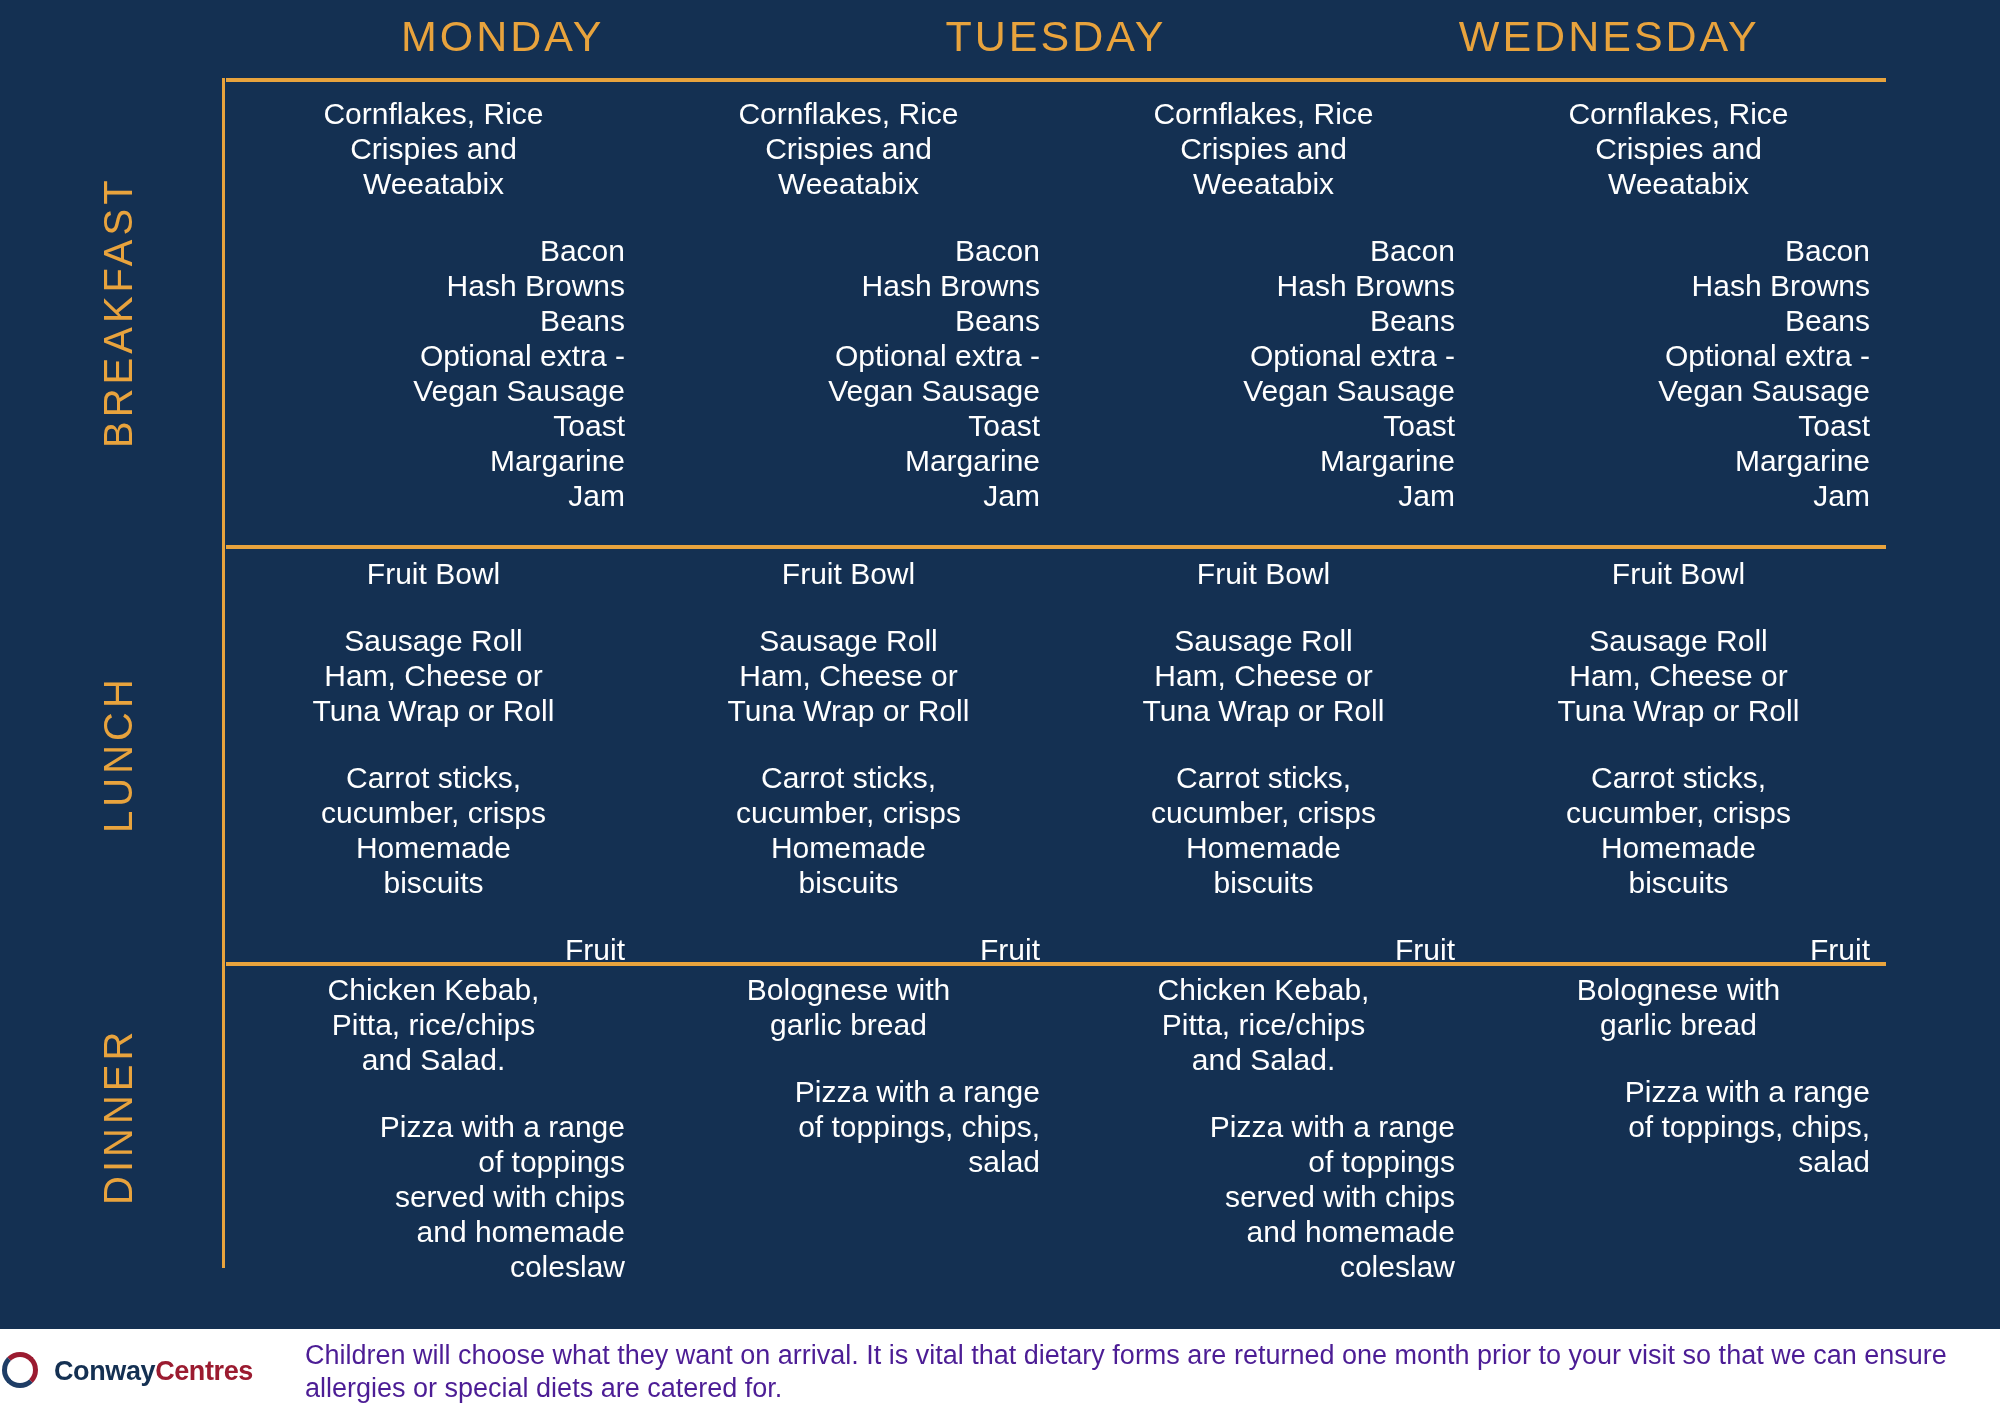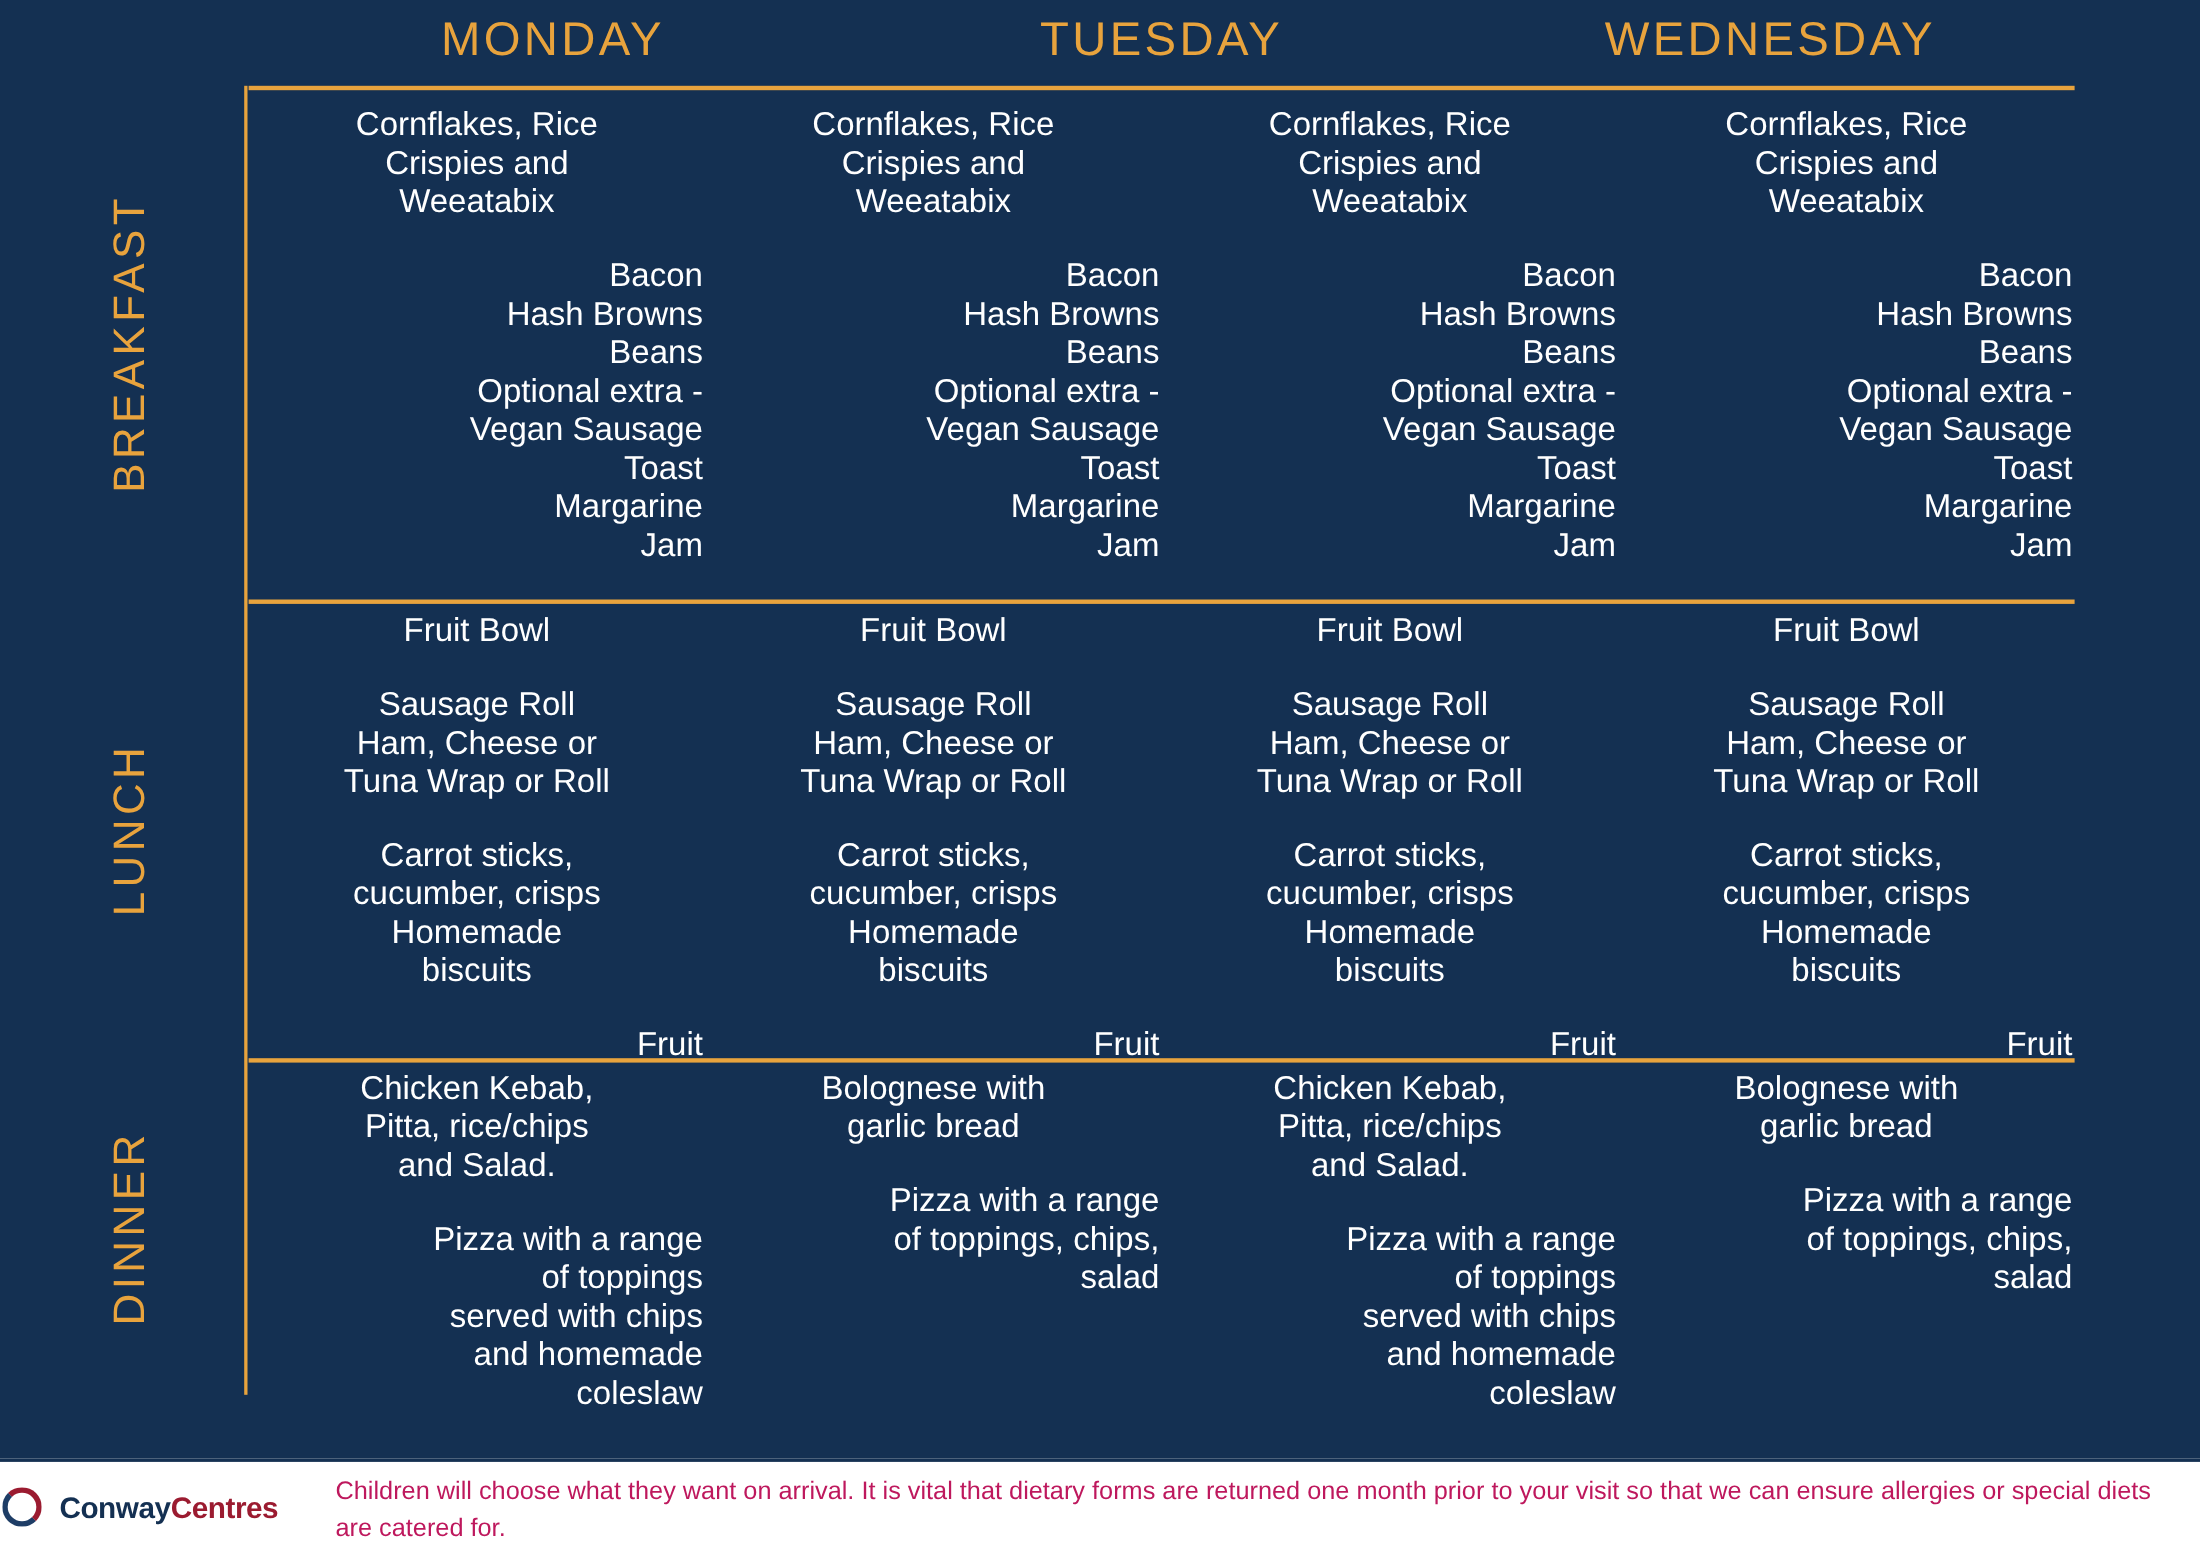--- a/index.html
+++ b/index.html
@@ -96,21 +96,21 @@
     left: 212px;
     width: 1660px;
     display: flex;
   }
   .section.breakfast { top: 96px; }
   .section.lunch { top: 556px; }
   .section.dinner { top: 972px; }
 
   .col {
     flex: 1;
-    padding: 0 2px;
+    padding: 0 16px;
     box-sizing: border-box;
     text-align: center;
   }
   .block {
     font-size: 30px;
     line-height: 35px;
     color: #ffffff;
     margin-bottom: 32px;
     white-space: pre-line;
   }
@@ -157,23 +157,23 @@
   .logo-text {
     font-size: 27px;
     color: #143052;
     font-weight: bold;
     letter-spacing: -0.4px;
     white-space: nowrap;
   }
   .logo-text .centres { color: #9b1b30; }
   .footer-note {
     flex: 1;
-    font-size: 23px;
+    font-size: 27px;
     line-height: 33px;
-    color: #be185d;
+    color: #4c1d95;
     padding-right: 10px;
     box-sizing: border-box;
   }
 </style>
 </head>
 <body>
 
 <div class="menu-board">
   <div class="grid">
 

